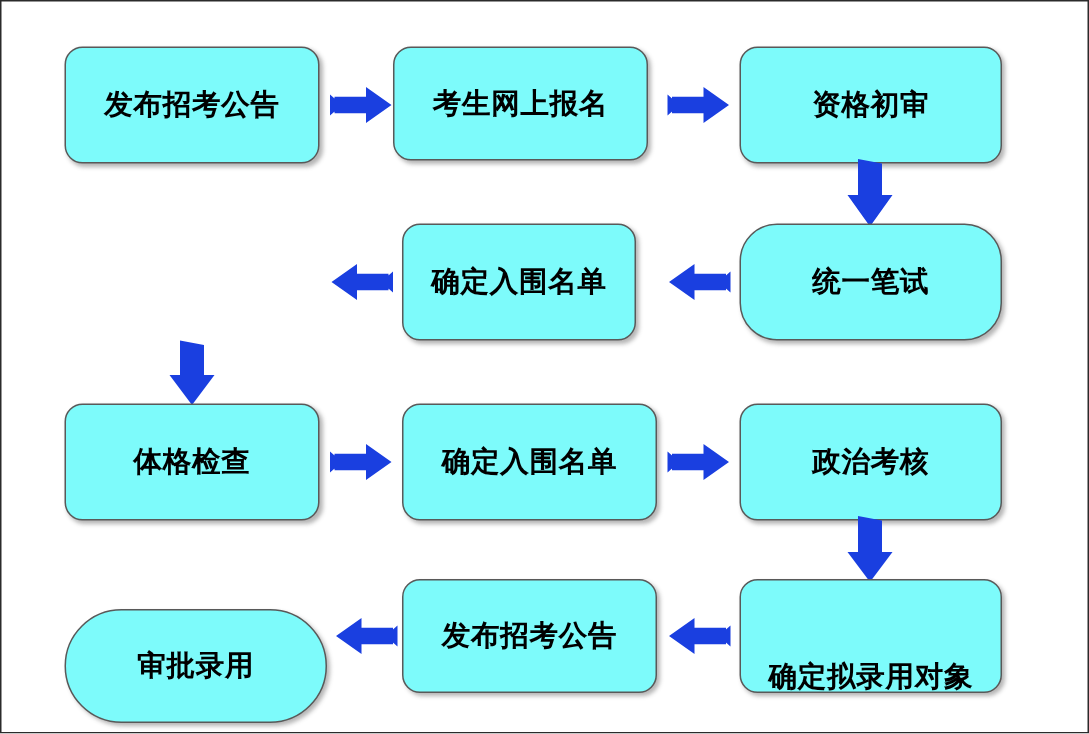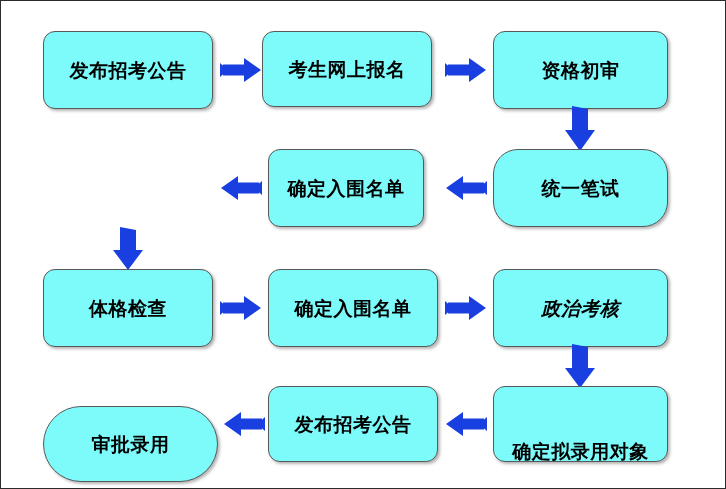--- a/index.html
+++ b/index.html
@@ -127,21 +127,21 @@
   <div class="node" style="left:267px; top:268px; width:170px; height:78px;">
     <span class="label">确定入围名单</span>
   </div>
 
   <span class="arrow" style="left:444px; top:292px; width:42px; height:30px;">
     <svg width="42" height="30" viewBox="0 0 42 30" aria-hidden="true">
       <path d="M0,8 L8,15 L0,22 L0,8 M3,9.5 L24,9.5 L24,3 L41,15 L24,27 L24,20.5 L3,20.5 Z" fill="#1A3FE0"></path>
     </svg>
   </span>
 
-  <div class="node" style="left:492px; top:268px; width:175px; height:78px;font-style:italic;">
+  <div class="node" style="left:492px; top:268px; width:175px; height:78px;">
     <span class="label">政治考核</span>
   </div>
 
   <span class="arrow" style="left:561px; top:343px; width:36px; height:45px;">
     <svg width="36" height="45" viewBox="0 0 36 45" aria-hidden="true">
       <path d="M10,0 L18,8 L26,0 L26,3 M10,0 L10,24 L3,24 L18,44 L33,24 L26,24 L26,0 L18,8 L10,0 Z" fill="#1A3FE0"></path>
     </svg>
   </span>
 
   <div class="node pill" style="left:42px; top:385px; width:175px; height:76px;">

